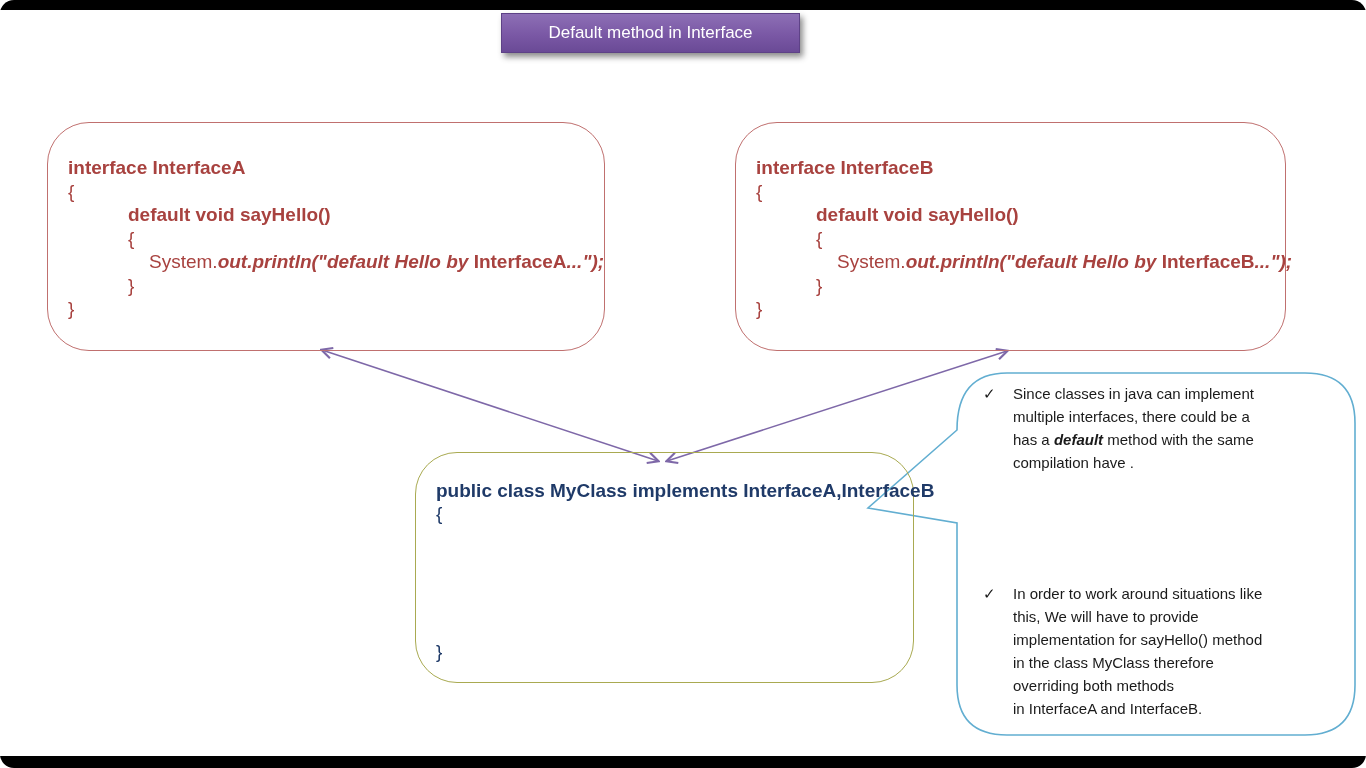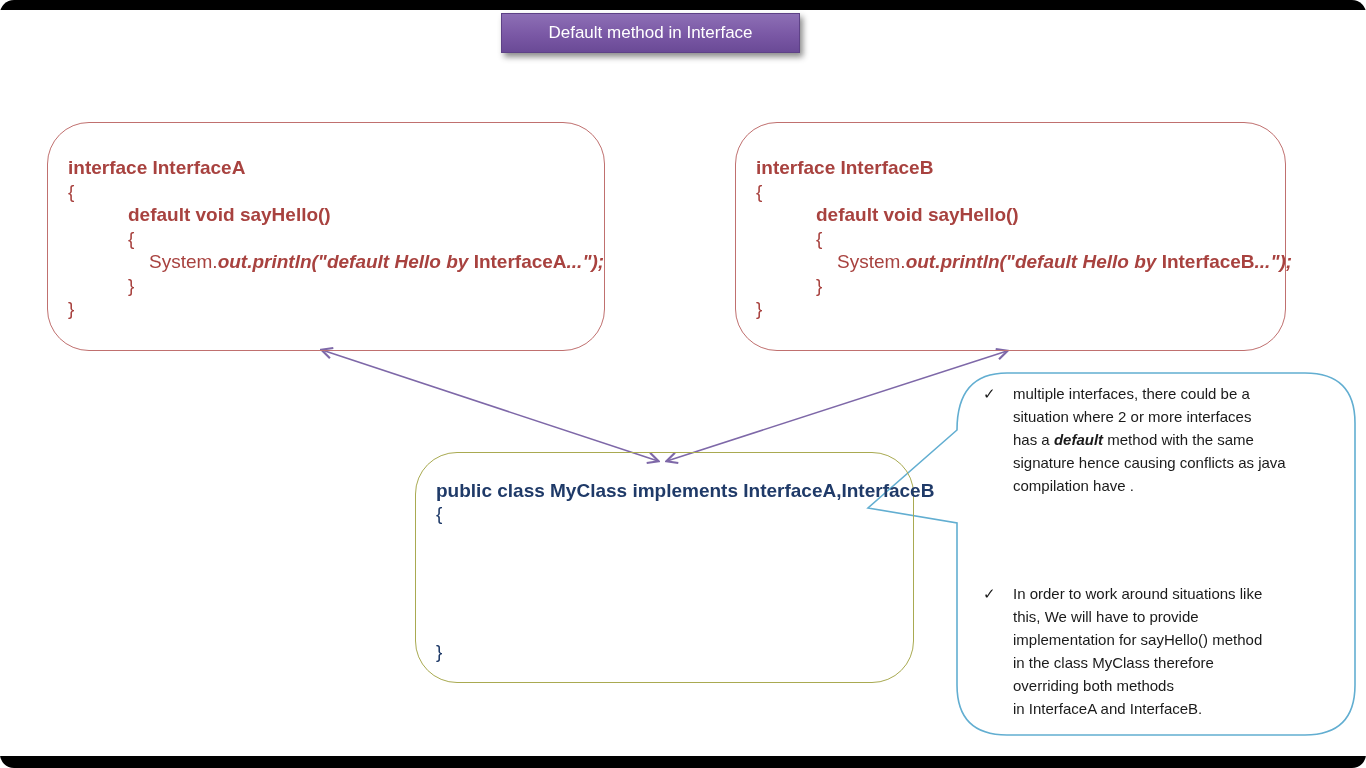--- a/index.html
+++ b/index.html
@@ -102,24 +102,23 @@
       <div class="code-line"></div>
       <div class="code-line"></div>
       <div class="code-line"></div>
       <div class="code-line">}</div>
     </div>
   </div>
 
   <div class="bubble-text bt1 bullet">
     <div class="check">✓</div>
     <div>
+      <div class="bubble-line">Since classes in java can implement</div>
       <div class="bubble-line">multiple interfaces, there could be a</div>
-      <div class="bubble-line">situation where 2 or more interfaces</div>
       <div class="bubble-line"><span>has a </span><span class="it">default</span><span> method with the same</span></div>
-      <div class="bubble-line">signature hence causing conflicts as java</div>
       <div class="bubble-line">compilation have .</div>
     </div>
   </div>
 
   <div class="bubble-text bt2 bullet">
     <div class="check">✓</div>
     <div>
       <div class="bubble-line">In order to work around situations like</div>
       <div class="bubble-line">this, We will have to provide</div>
       <div class="bubble-line">implementation for sayHello() method</div>

